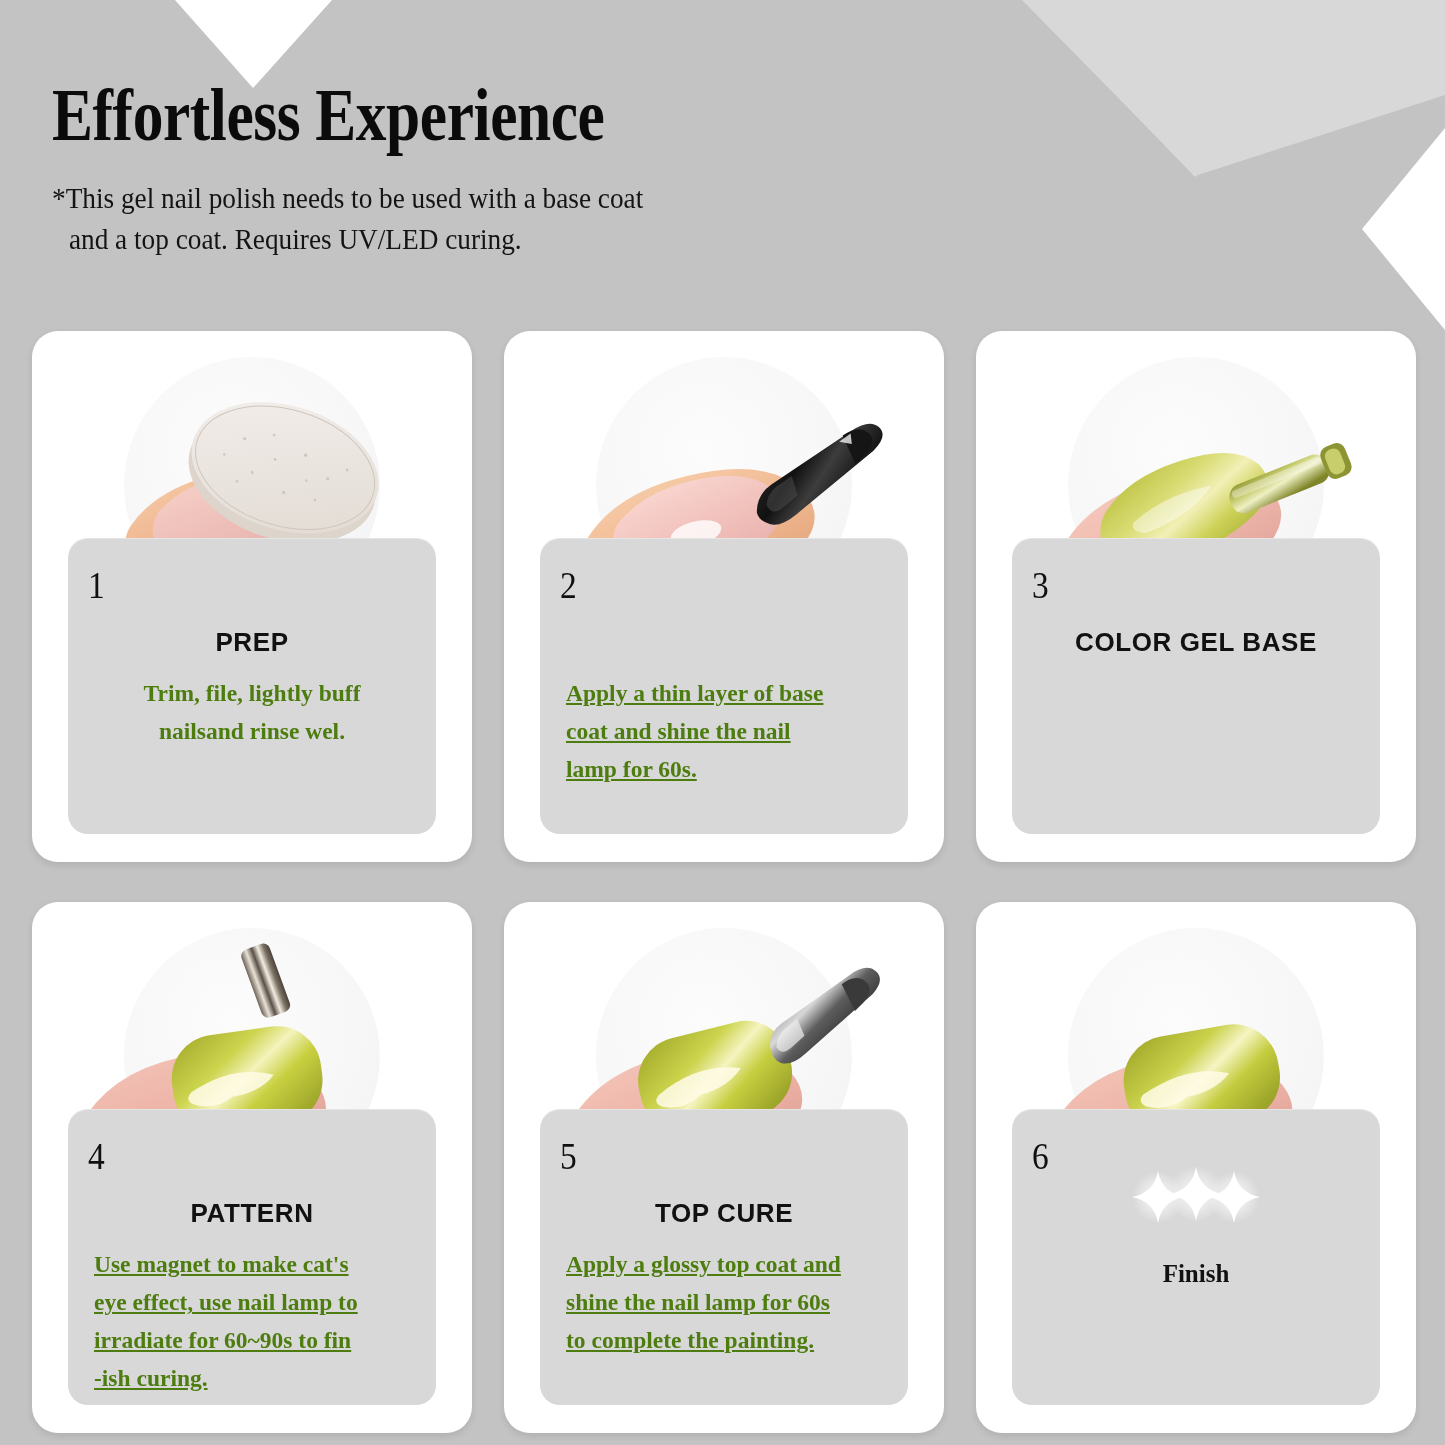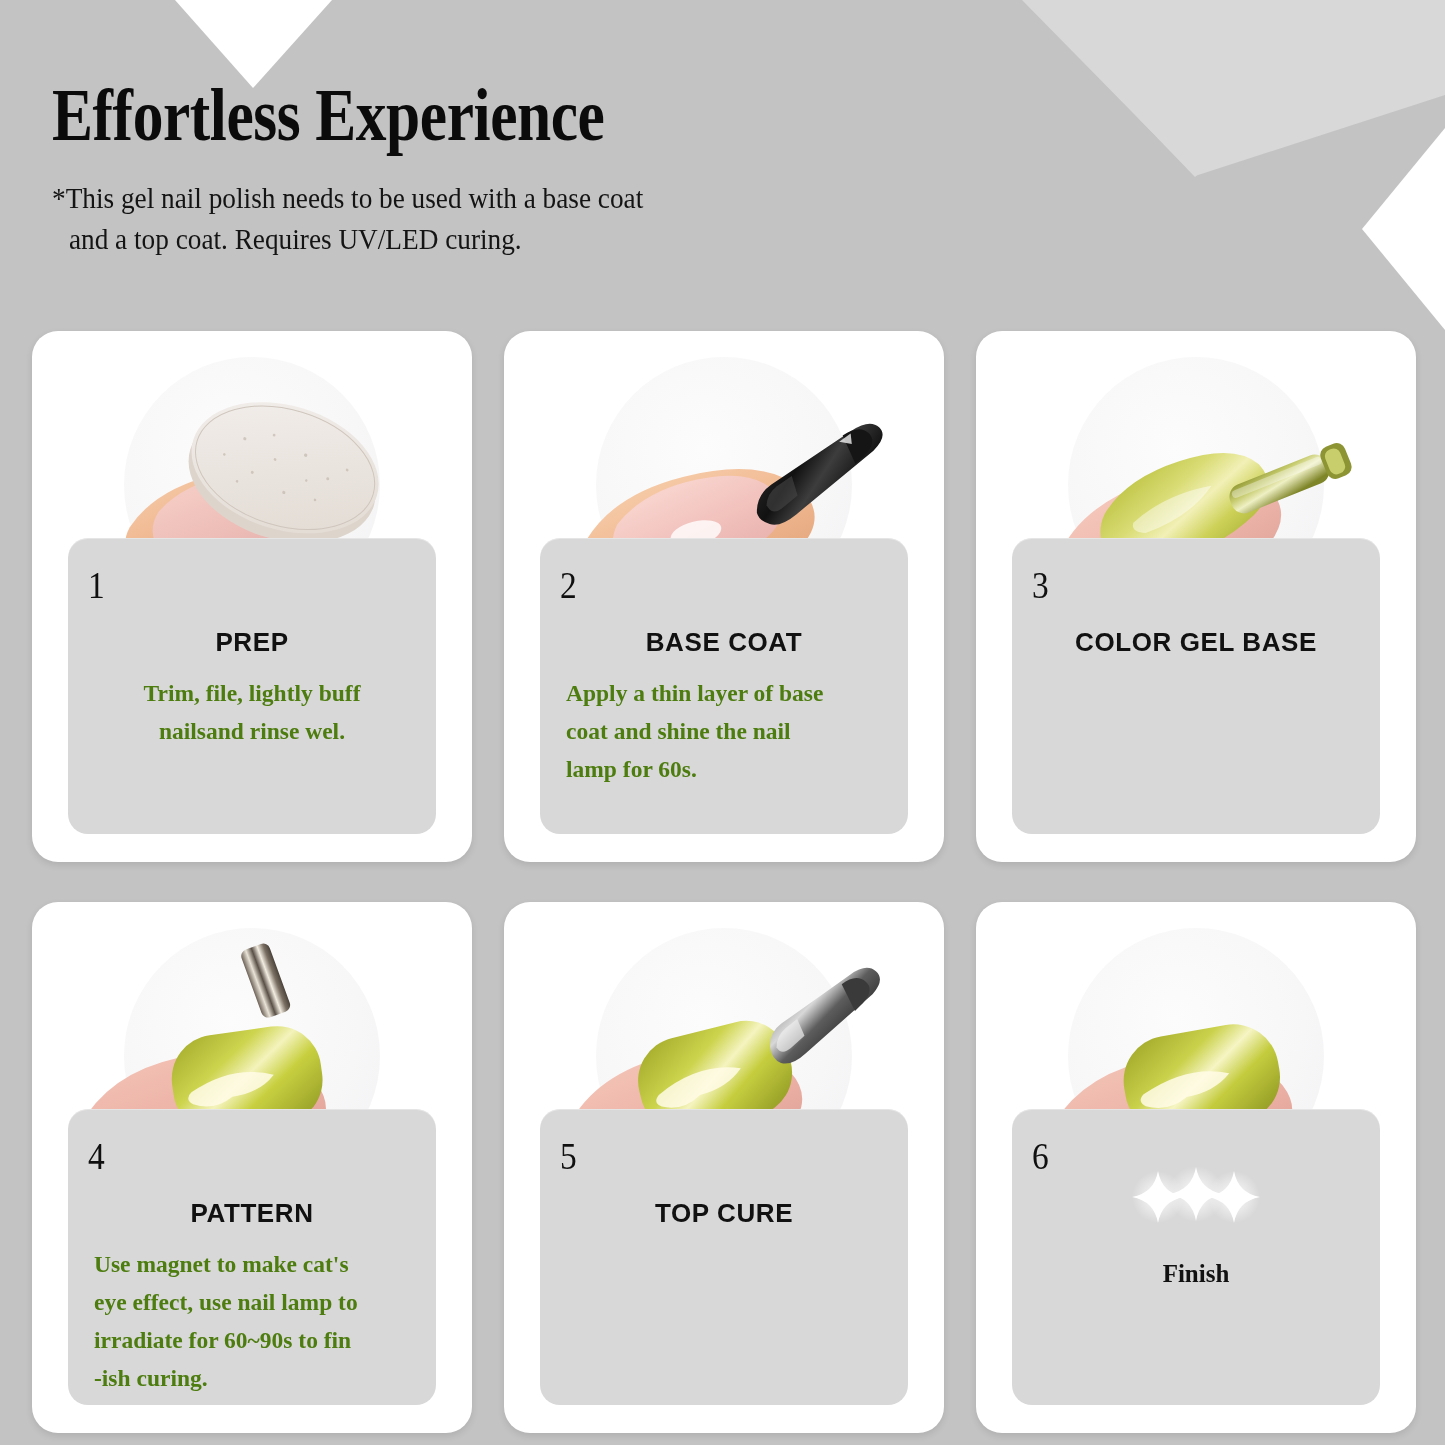--- a/index.html
+++ b/index.html
@@ -134,21 +134,21 @@
     top: 136px;
     width: 316px;
     font-family: "Liberation Serif", serif;
     font-weight: 700;
     font-size: 23.5px;
     line-height: 1.62;
     color: #4d7c0f;
     white-space: pre-line;
   }
   .step-body.centered { text-align: center; }
-  .step-body.left     { text-align: left; }
+  .step-body.left     { text-align: left; text-decoration: underline; }
 
   
   .finish-body {
     position: absolute;
     left: 0;
     top: 151px;
     width: 368px;
     text-align: center;
     font-family: "Liberation Serif", serif;
     font-weight: 700;
@@ -268,21 +268,20 @@
         <g transform="rotate(-28 310 140)">
           <path d="M240 150 q8 -16 26 -18 l96 -10 q22 -2 26 10 q4 12 -16 18 l-98 20 q-20 4 -28 -4 q-8 -8 -6 -16 z" fill="url(#s2brush)"></path>
           <path d="M352 122 q20 -2 24 10 q4 12 -14 18 l-12 3 z" fill="#151515"></path>
           <path d="M346 126 l14 -2 l-4 10 z" fill="#ffffff" opacity="0.75"></path>
           <path d="M252 148 q6 -10 18 -12 l18 -2 l-4 20 l-20 4 q-12 2 -12 -10 z" fill="#4a4a4a" opacity="0.55"></path>
         </g>
       </svg>
     </div>
     <div class="info-panel">
       <div class="step-number">2</div>
-      <div class="step-heading">BASE COAT</div>
       <div class="step-body left">Apply a thin layer of base
 coat and shine the nail
 lamp for 60s.</div>
     </div>
   </div>
 
   <div class="step-card">
     <div class="photo-area">
       <div class="photo-circle"></div>
       <svg class="nail-art" viewBox="0 0 440 300">
@@ -412,20 +411,23 @@
         <g transform="rotate(-30 318 112)">
           <path d="M256 116 q6 -14 22 -16 l84 -8 q20 -2 24 10 q4 12 -14 18 l-88 18 q-18 4 -26 -4 q-6 -8 -2 -18 z" fill="url(#s5brush)"></path>
           <path d="M262 118 q6 -10 18 -12 l14 -2 l-2 18 l-18 4 q-12 2 -12 -8 z" fill="#ededed" opacity="0.7"></path>
           <path d="M350 96 q18 -2 22 10 q4 11 -13 17 l-11 3 z" fill="#3a3a3a"></path>
         </g>
       </svg>
     </div>
     <div class="info-panel">
       <div class="step-number">5</div>
       <div class="step-heading">TOP CURE</div>
+      <div class="step-body left">Apply a glossy top coat and
+shine the nail lamp for 60s
+to complete the painting.</div>
     </div>
   </div>
 
   <div class="step-card">
     <div class="photo-area">
       <div class="photo-circle"></div>
       <svg class="nail-art" viewBox="0 0 440 300">
         <defs>
           <linearGradient id="s6finger" x1="0" y1="0" x2="0.35" y2="1">
             <stop offset="0" stop-color="#f3c4b7"></stop>

